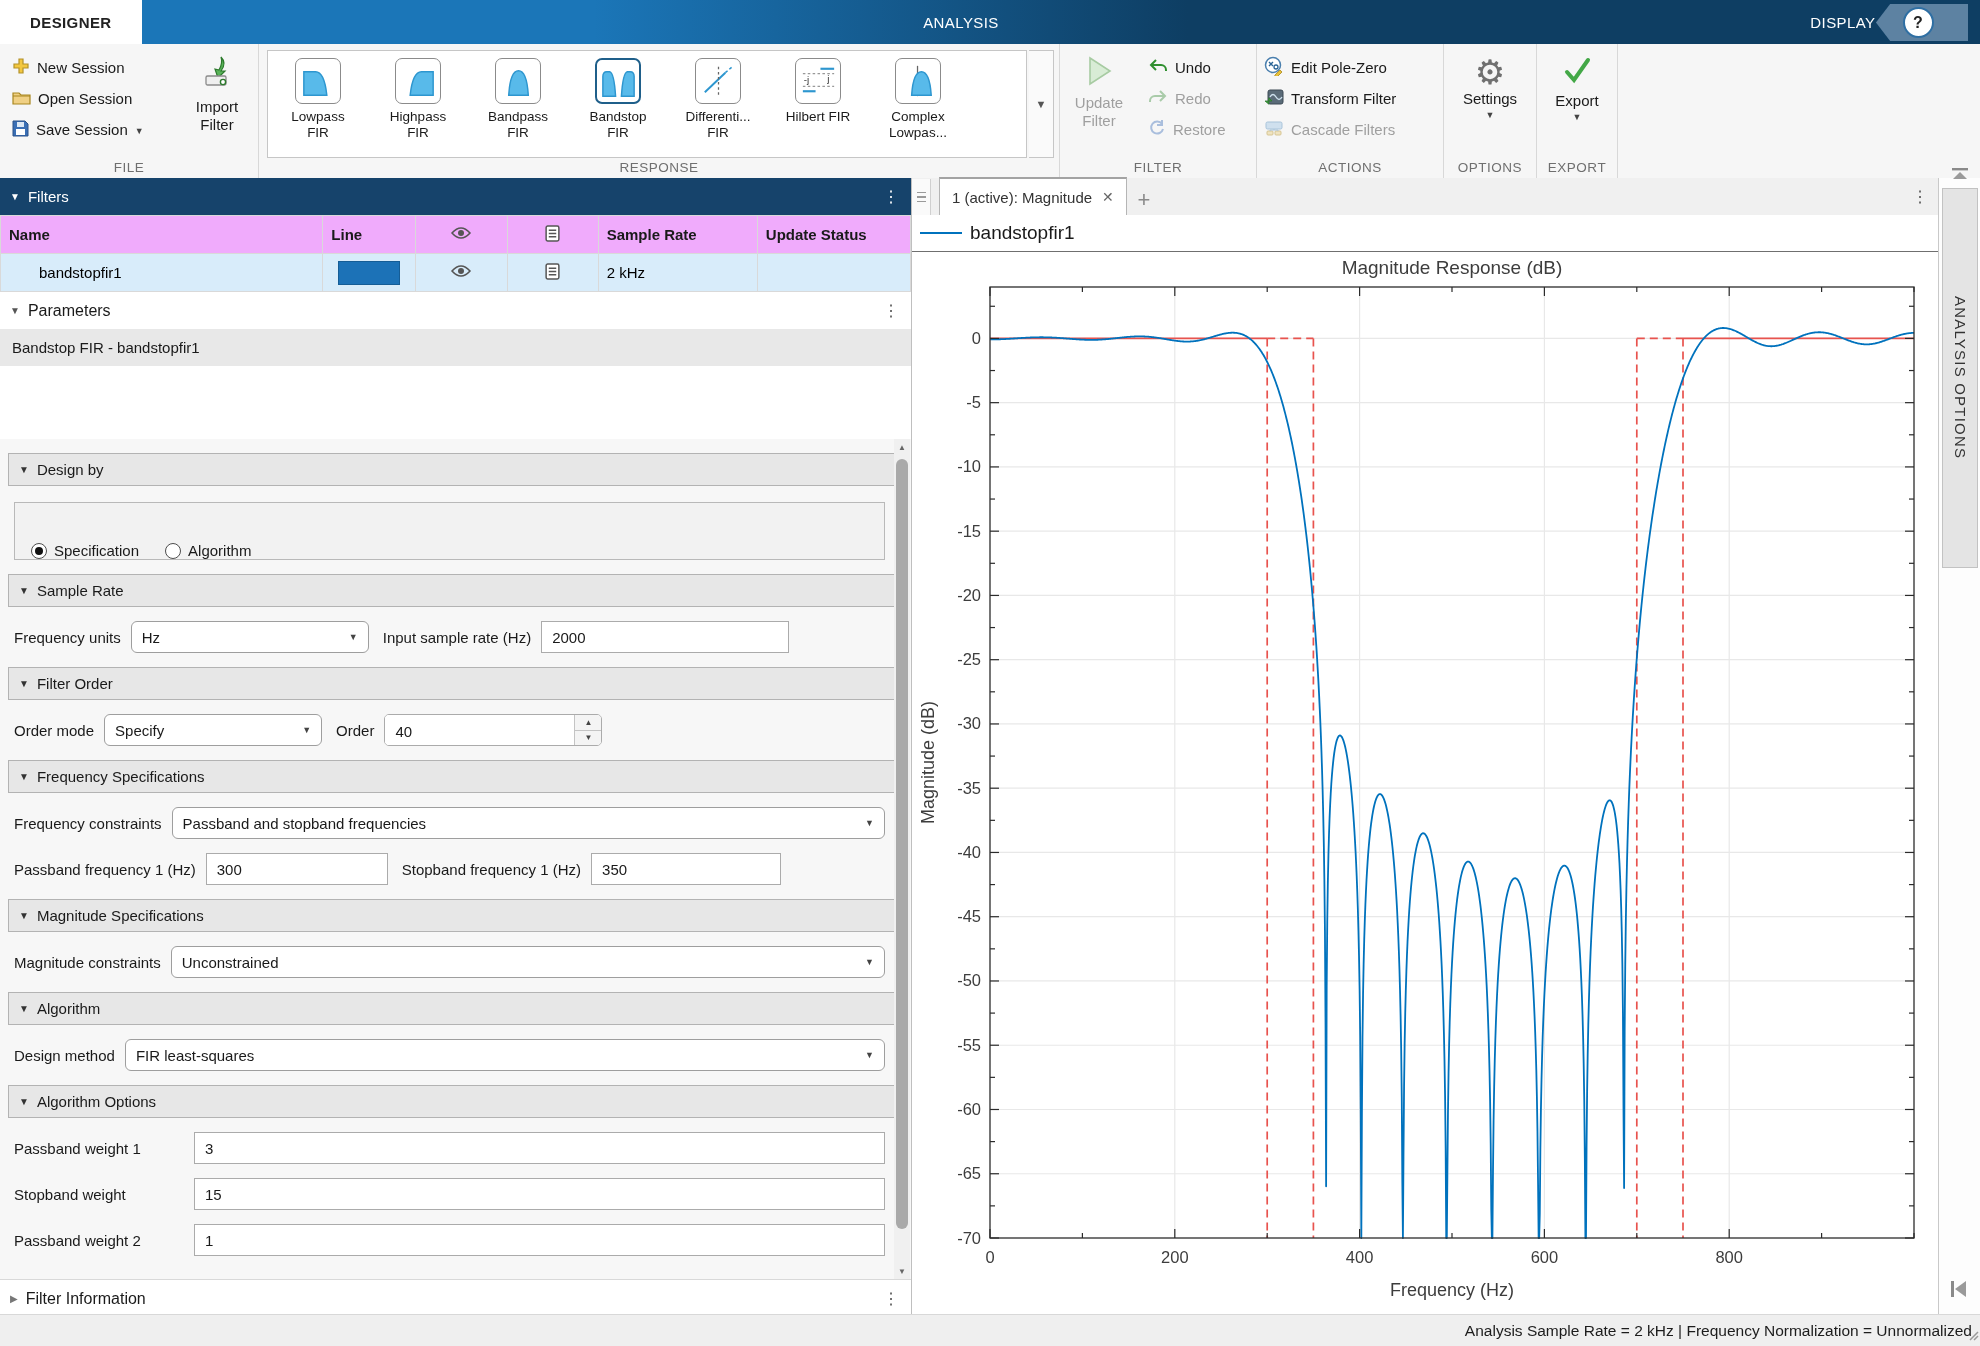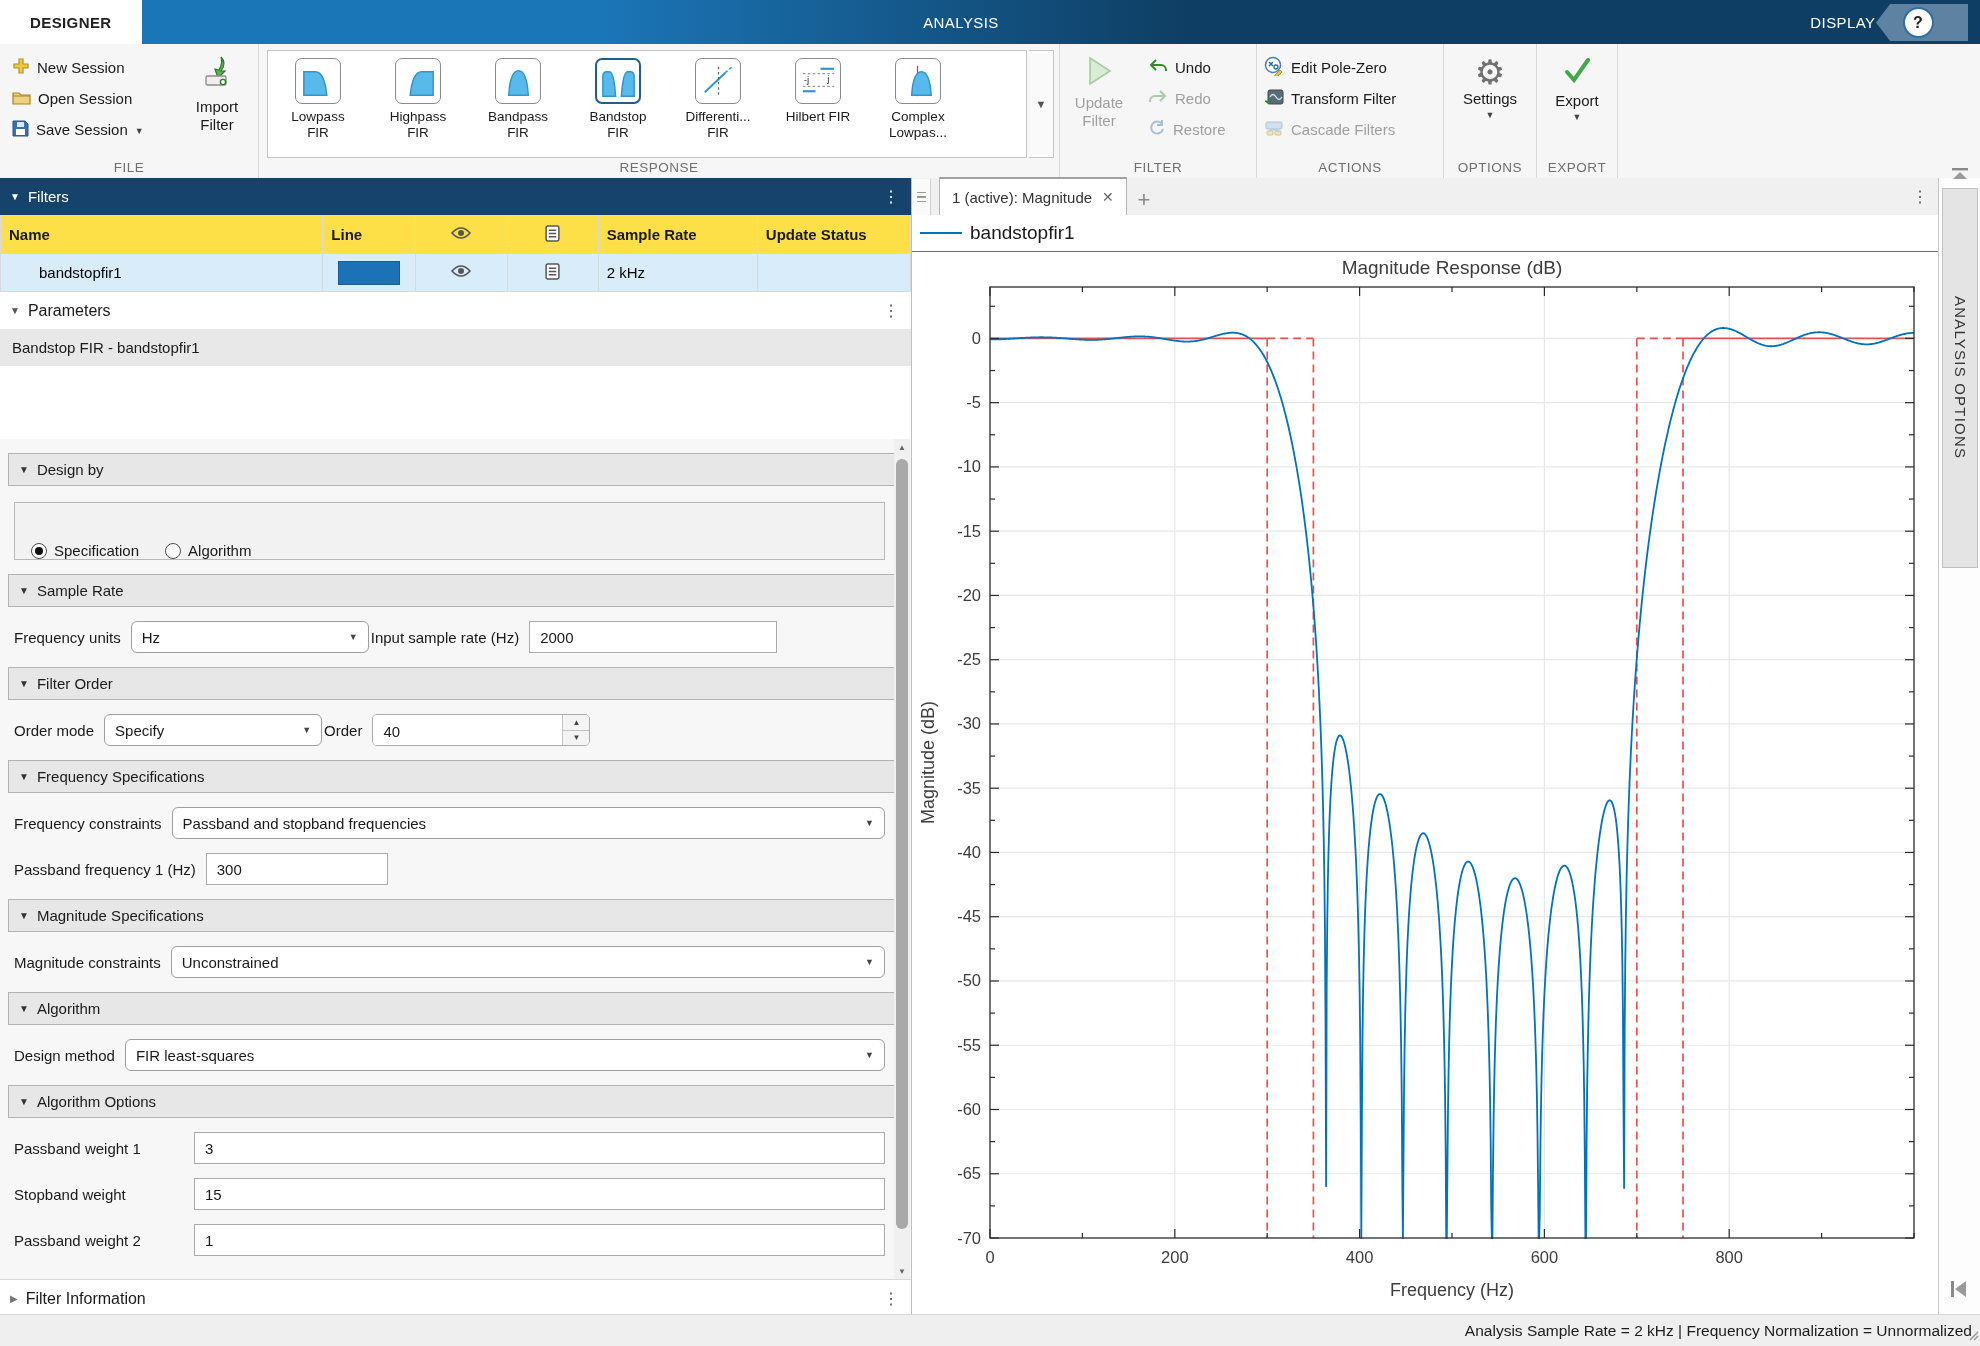--- a/index.html
+++ b/index.html
@@ -25,33 +25,33 @@
   .gitem{width:100px;display:flex;flex-direction:column;align-items:center;padding-top:7px;font-size:13.5px;line-height:1.18;text-align:center;color:#1a1a1a;}
   .gicon{width:46px;height:46px;border:1.6px solid #8b8b8b;border-radius:7px;background:#fff;margin-bottom:5px;box-sizing:border-box;}
   .gitem.selected .gicon{border:2.6px solid #1f5f8a;}
   
   #leftpanel{left:0;top:178px;width:911px;height:1136px;background:#fff;border-right:1px solid #bfbfbf;}
   #filtershdr{left:0;top:0;width:911px;height:37px;background:#16436b;color:#fff;display:flex;align-items:center;font-size:15px;}
   .kebab{margin-left:auto;margin-right:12px;font-size:16px;letter-spacing:0;color:inherit;}
   .caret{font-size:10px;margin:0 8px 0 10px;}
   table#ftable{border-collapse:collapse;width:911px;font-size:15px;table-layout:fixed;}
   #ftable th,#ftable td{border:1px solid #d9d9d9;height:37px;padding:0 8px;text-align:left;overflow:hidden;}
-  #ftable th{background:#fde047;font-weight:bold;color:#1a1a1a;}
+  #ftable th{background:#f0abfc;font-weight:bold;color:#1a1a1a;}
   #ftable td{background:#d8ecfa;}
   .cent{text-align:center !important;}
   #lineswatch{width:60px;height:22px;background:#1c72b7;border:1px solid #155d96;margin:0 auto;}
   #paramshdr{left:0;top:114px;width:911px;height:37px;background:#fff;border-bottom:1px solid #e3e3e3;display:flex;align-items:center;font-size:16px;color:#1a1a1a;}
   #paramband{left:0;top:151px;width:911px;height:37px;background:#e8e8e8;display:flex;align-items:center;padding-left:12px;box-sizing:border-box;font-size:15px;color:#1a1a1a;}
   #ptabs{left:0;top:221px;width:911px;height:40px;background:#f1f1f1;border-bottom:1px solid #c9c9c9;display:flex;align-items:flex-end;}
   .ptab{height:39px;display:flex;align-items:center;padding:0 22px;font-size:15px;color:#444;background:#e6e6e6;border:1px solid #c9c9c9;border-bottom:none;margin-right:2px;}
   .ptab.active{background:#fff;color:#1a1a1a;height:40px;}
   #pscroll{left:0;top:261px;width:911px;height:840px;background:#f7f7f7;overflow:hidden;}
   .pshead{margin:14px 10px 0 8px;height:33px;background:#e7e7e7;border:1px solid #b3b3b3;display:flex;align-items:center;font-size:15px;color:#1a1a1a;box-sizing:border-box;}
   .pshead .caret{color:#333;}
-  .prow{display:flex;align-items:flex-end;margin:14px 26px 0 14px;gap:2px;font-size:15px;color:#1a1a1a;}
+  .prow{display:flex;align-items:flex-end;margin:14px 26px 0 14px;gap:14px;font-size:15px;color:#1a1a1a;}
   .fld{display:flex;align-items:center;gap:10px;}
   .fld.grow{flex:1;}
   .combo{height:32px;background:#fff;border:1px solid #9e9e9e;border-radius:6px;display:flex;align-items:center;padding:0 10px;box-sizing:border-box;font-size:15px;}
   .combo .cv{flex:1;white-space:nowrap;overflow:hidden;}
   .combo .ca{font-size:9px;color:#444;margin-left:8px;}
   .tinput{height:32px;background:#fff;border:1px solid #ababab;display:flex;align-items:center;padding:0 10px;box-sizing:border-box;font-size:15px;}
   .spinner{display:flex;height:32px;border:1px solid #ababab;border-radius:5px;overflow:hidden;background:#fff;box-sizing:border-box;}
   .spinner .tinput{border:none;flex:1;}
   .spincol{width:26px;border-left:1px solid #c4c4c4;display:flex;flex-direction:column;}
   .spincol div{flex:1;display:flex;align-items:center;justify-content:center;font-size:8px;color:#444;background:#f4f4f4;}
@@ -419,20 +419,24 @@
             <div class="combo" style="flex: 1 1 0%;">
               <span class="cv">Passband and stopband frequencies</span>
               <span class="ca">▼</span>
             </div>
           </div>
         </div>
         <div class="prow">
           <div class="fld">
             <span>Passband frequency 1 (Hz)</span>
             <div class="tinput" style="width: 182px;">300</div>
+          </div>
+          <div class="fld">
+            <span>Stopband frequency 1 (Hz)</span>
+            <div class="tinput" style="width: 190px;">350</div>
           </div>
         </div>
         <div class="pshead">
           <span class="caret">▼</span>
           <span>Magnitude Specifications</span>
         </div>
         <div class="prow">
           <div class="fld grow">
             <span>Magnitude constraints</span>
             <div class="combo" style="flex: 1 1 0%;">

